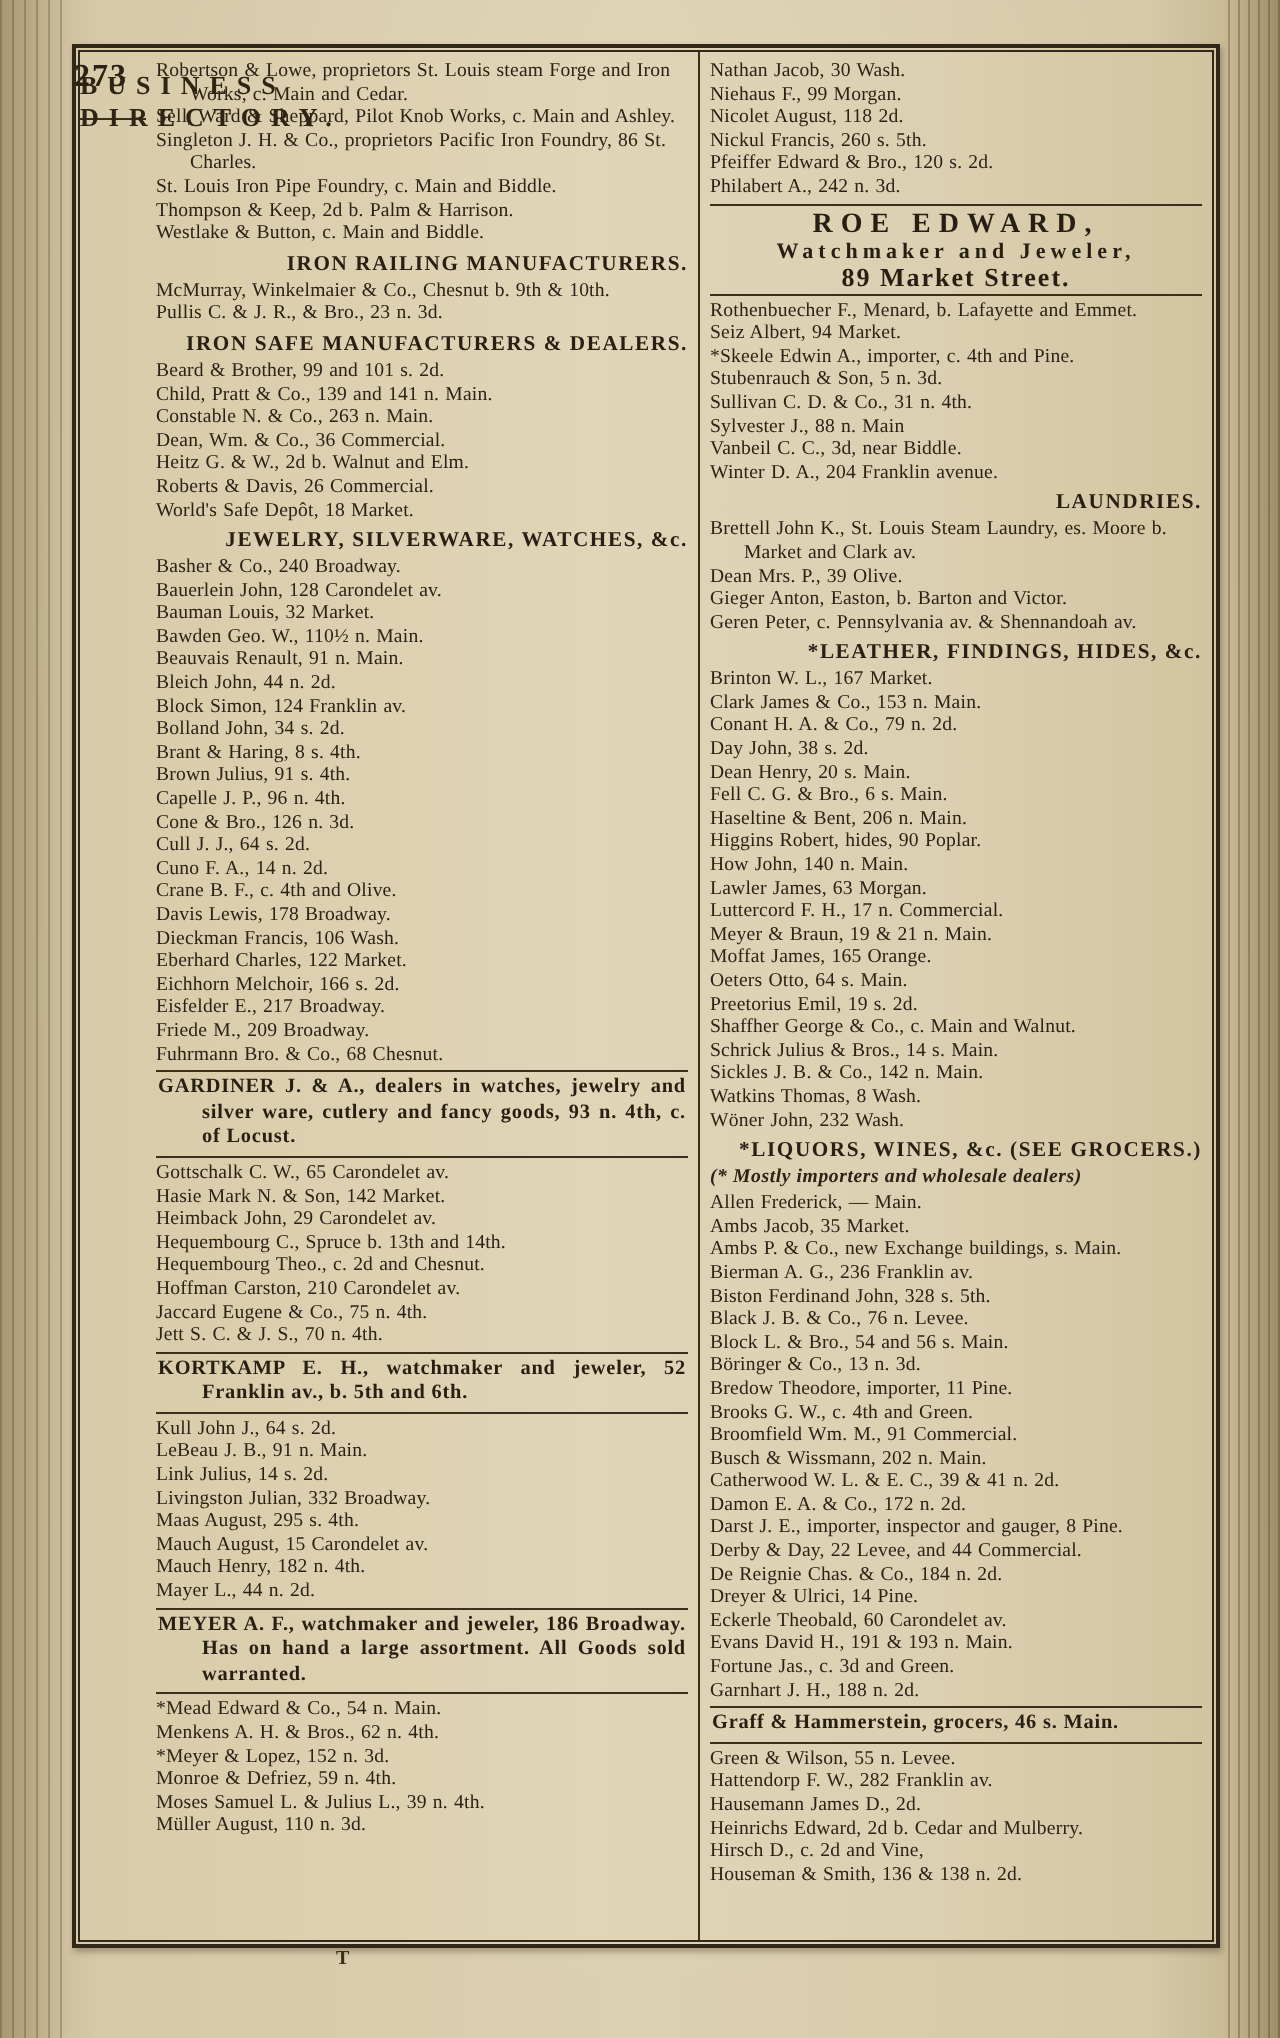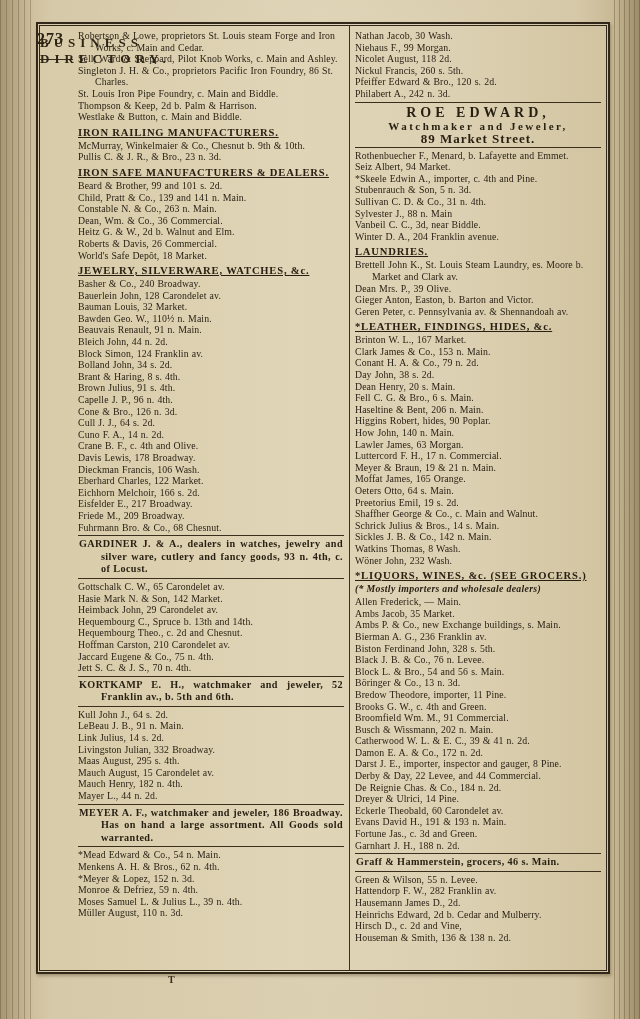--- a/index.html
+++ b/index.html
@@ -49,22 +49,22 @@
   .columns{flex:1 1 auto;display:flex;overflow:hidden;}
   .col{overflow:hidden;box-sizing:border-box;padding:4px 5px 0 5px;}
   .col-left{width:277px;border-right:1px solid #3a2f1d;}
   .col-right{flex:1;}
   .entry{
     margin:0;font-size:9.8px;line-height:11.6px;
     padding-left:17px;text-indent:-17px;
     color:#2b2316;letter-spacing:0.1px;word-spacing:0.5px;
   }
   .section-heading{
-    text-align:left;font-size:10.6px;font-weight:bold;
-    letter-spacing:0.8px;margin:4px 0 2px;color:#292013;text-decoration:underline;
+    text-align:right;font-size:10.6px;font-weight:bold;
+    letter-spacing:0.8px;margin:4px 0 2px;color:#292013;
   }
   .subheading{
     font-style:italic;font-weight:bold;
     font-size:9.8px;margin:0 0 2px;letter-spacing:0.3px;
   }
   .ad{
     border-top:1px solid #3a2f1d;border-bottom:1px solid #3a2f1d;
     margin:2px 0;padding:2px 1px;
   }
   .ad-body{

